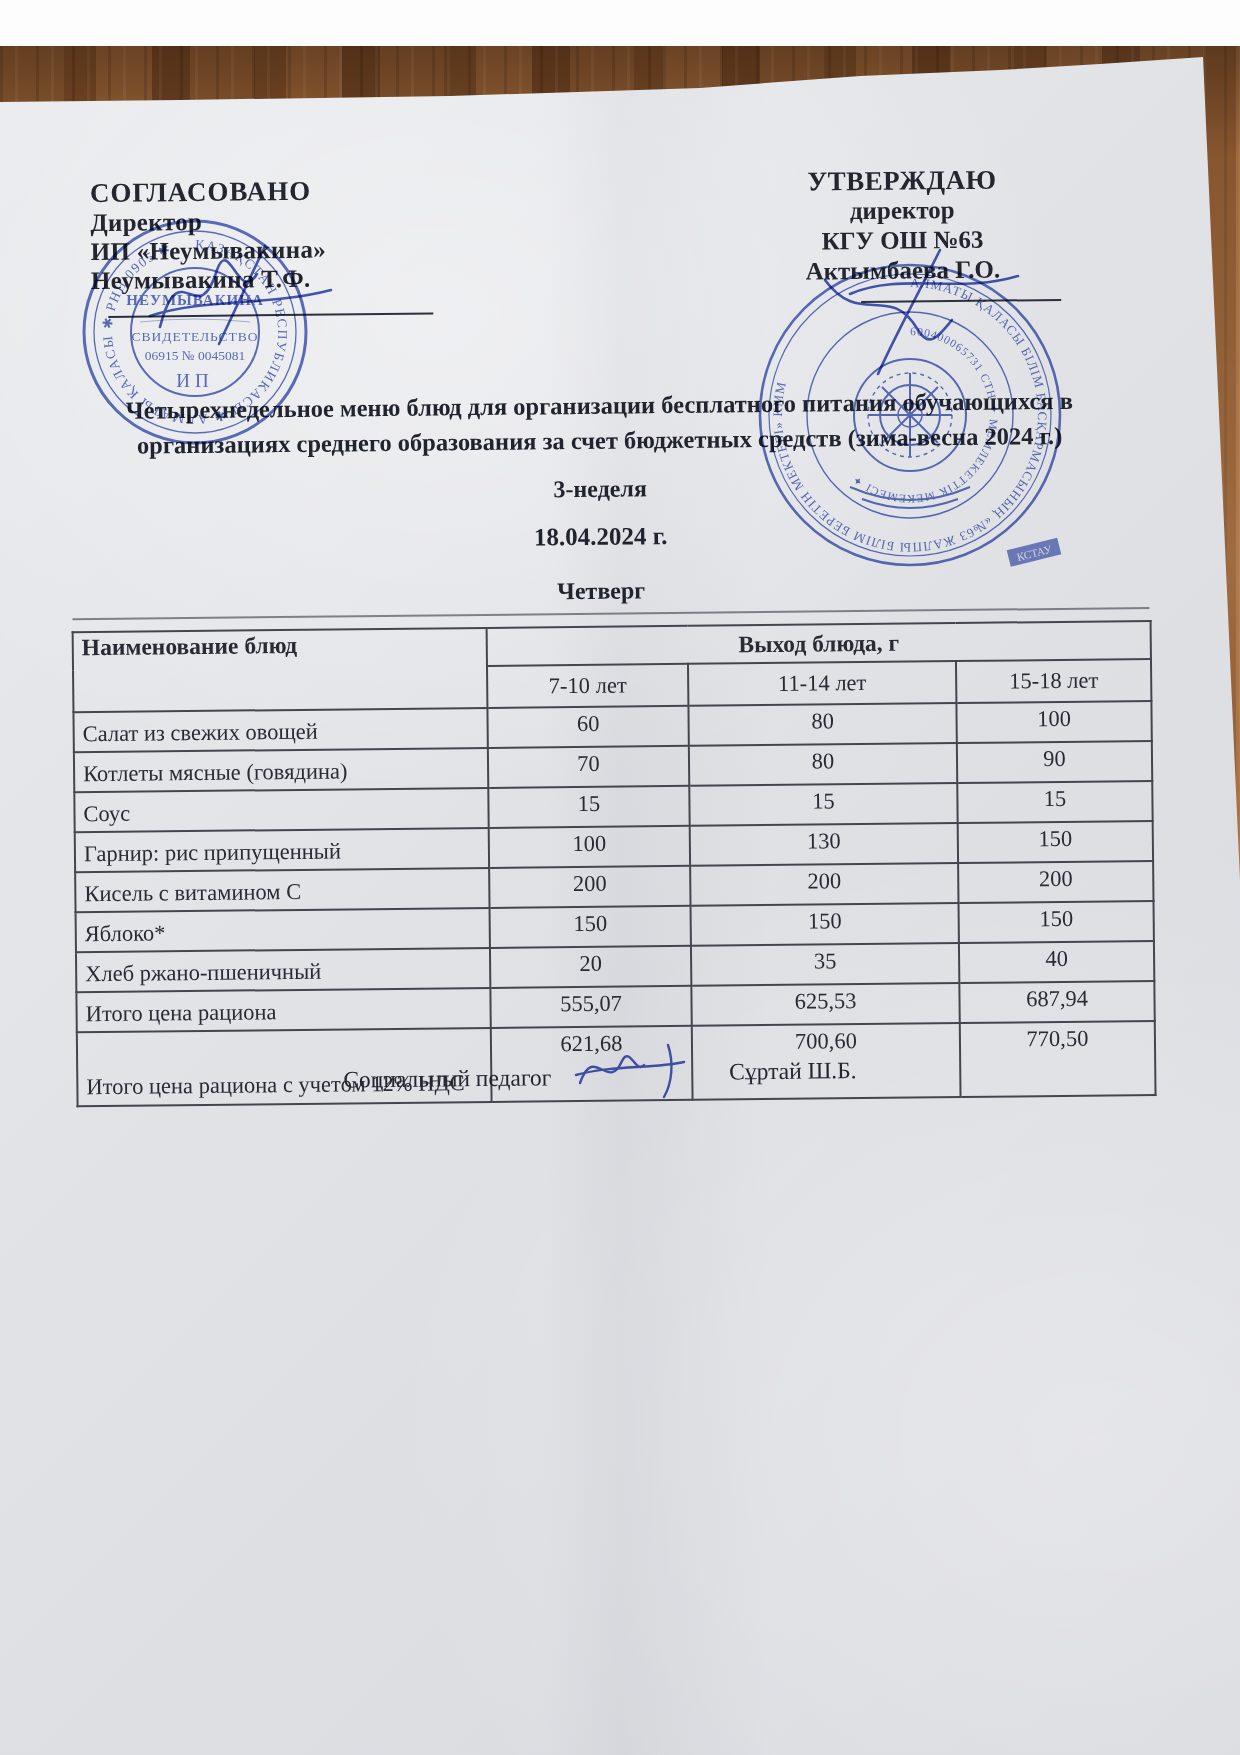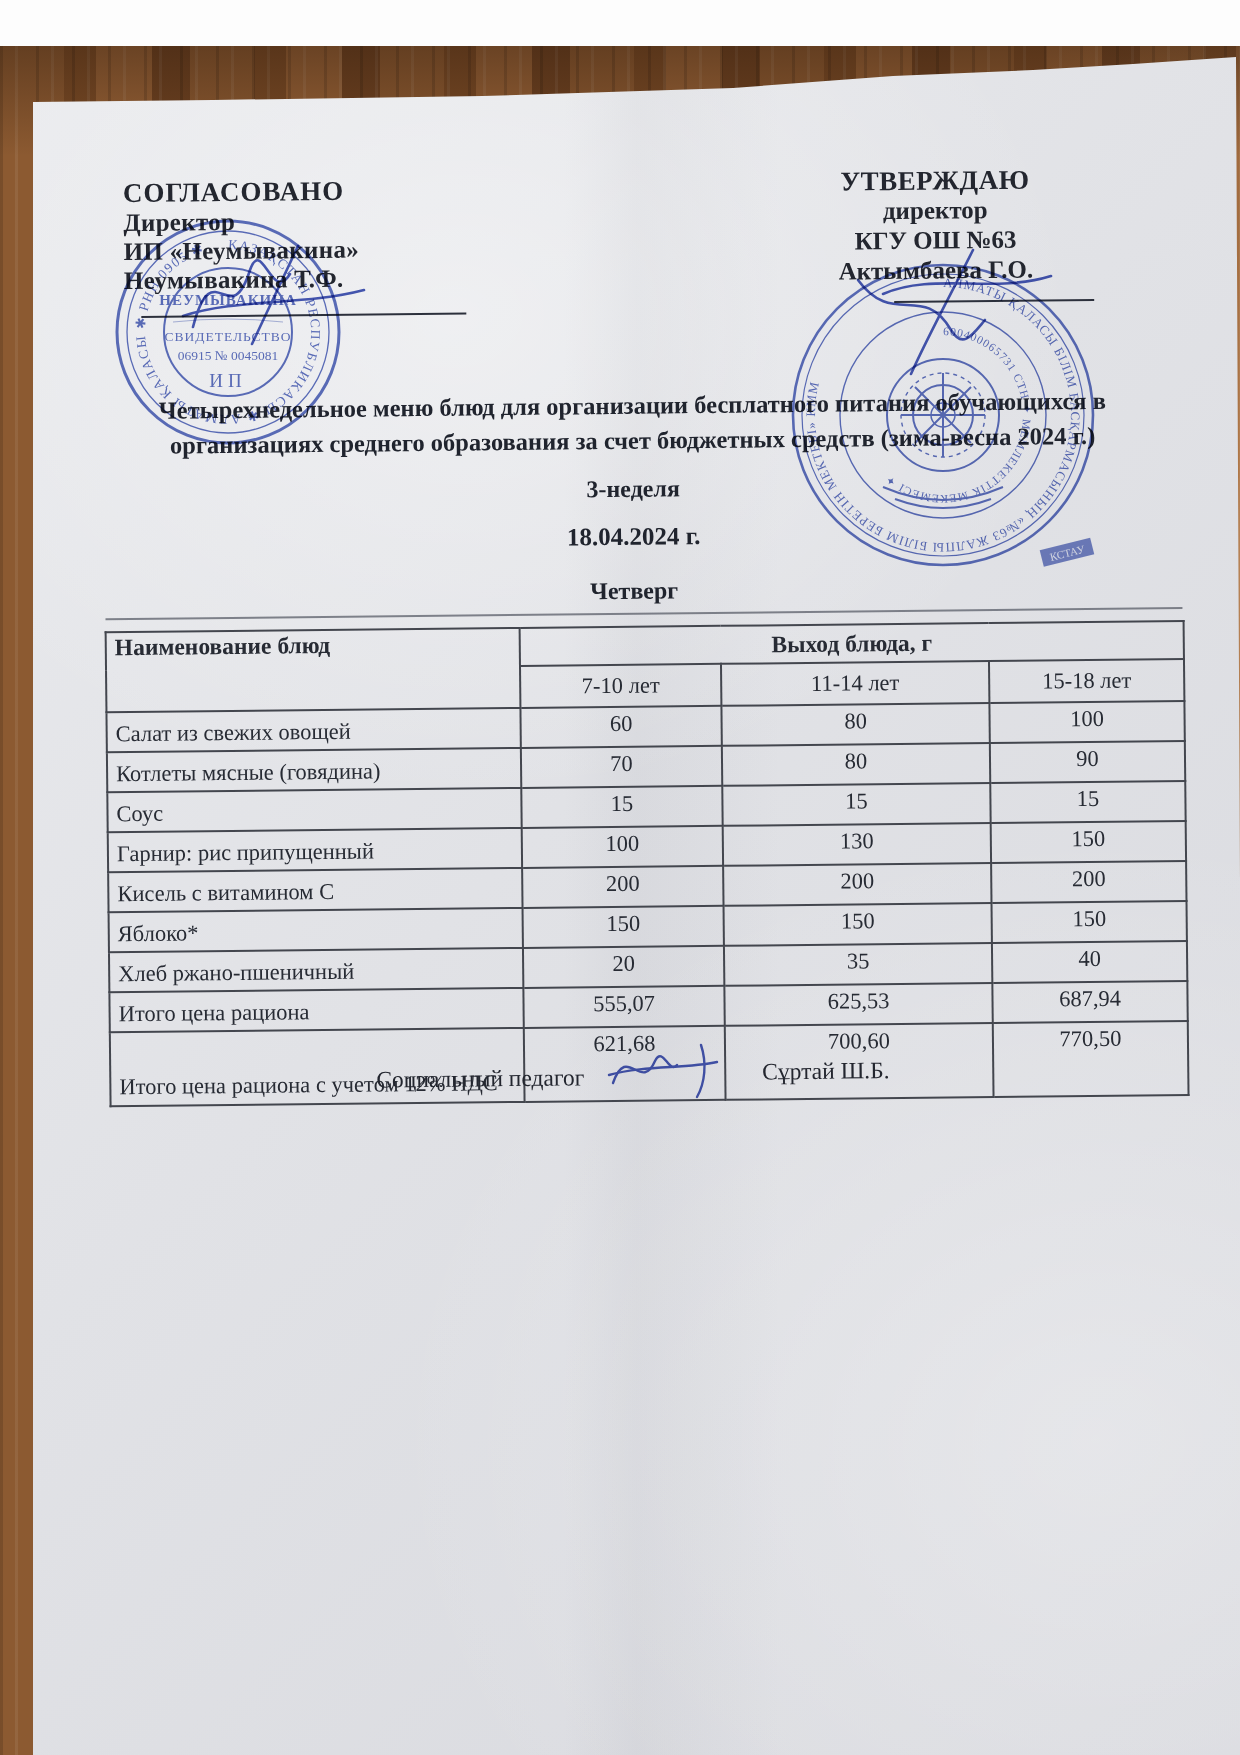--- a/index.html
+++ b/index.html
@@ -21,21 +21,20 @@
     background:linear-gradient(180deg, rgba(35,18,7,.38), rgba(35,18,7,0) 110px);}
   
   .paper{
     position:absolute;inset:0;
     clip-path:polygon(0 102px,180px 100px,450px 96px,700px 88px,860px 76px,1000px 70px,1100px 64px,1203px 57px,100% 880px,100% 100%,0 100%);
     background:
       radial-gradient(900px 700px at 35% 18%, rgba(255,255,255,.38), transparent 70%),
       radial-gradient(1100px 950px at 88% 82%, rgba(255,255,255,.30), transparent 65%),
       linear-gradient(90deg, transparent 0 44%, rgba(110,112,125,.07) 50%, transparent 62%),
       linear-gradient(135deg,#eaebee 0%,#e1e2e6 45%,#d8d9de 100%);
-    margin-left: 33px;
   }
   .content{position:absolute;inset:0;transform:rotate(-0.6deg);transform-origin:0 0;color:#23262f;}
   
   .hdr-left{position:absolute;left:88px;top:180px;font-weight:bold;line-height:29px;font-size:25px;letter-spacing:.3px;}
   .hdr-left .t{font-size:27px;letter-spacing:1px;}
   .hdr-right{position:absolute;left:745px;top:175px;width:310px;text-align:center;font-weight:bold;line-height:30px;font-size:25px;}
   .hdr-right .t{font-size:27px;letter-spacing:.5px;}
   .sigline{position:absolute;height:0;border-top:2px solid #2c303c;}
   .sigline.l{left:105px;top:317px;width:325px;}
   .sigline.r{left:858px;top:310px;width:200px;}

